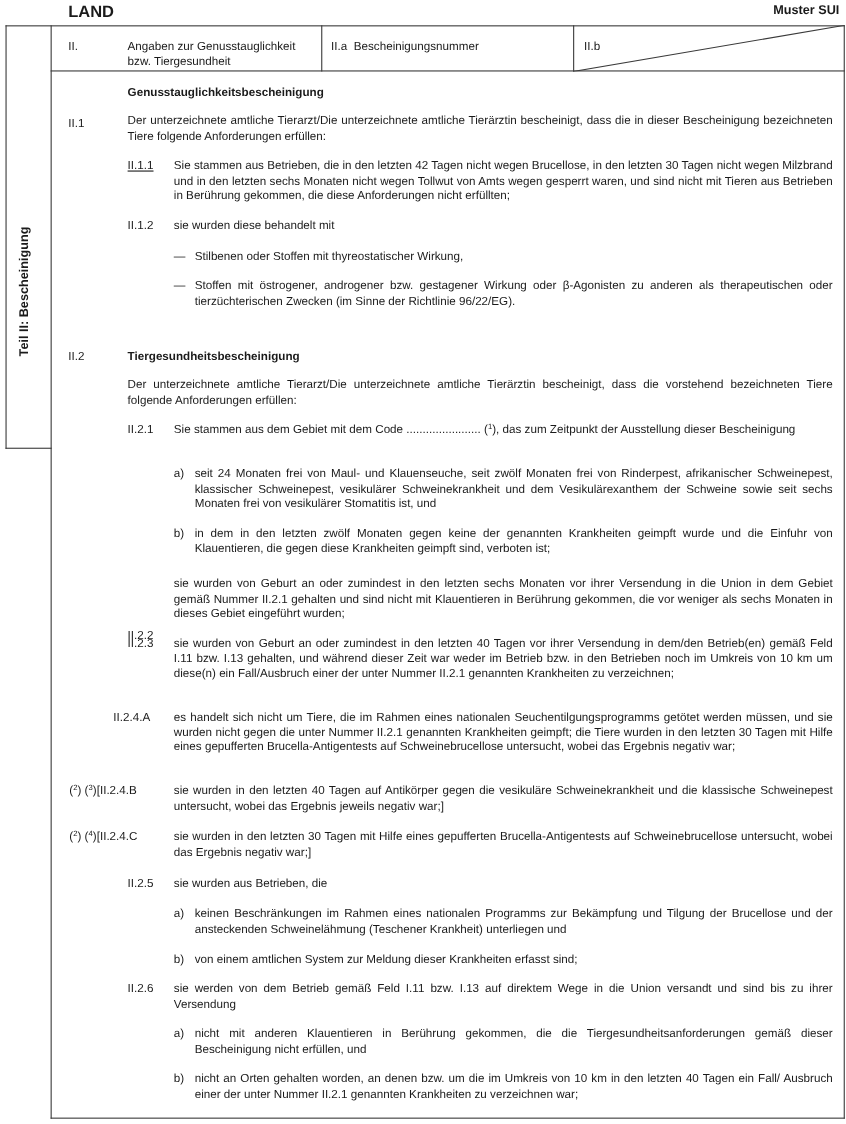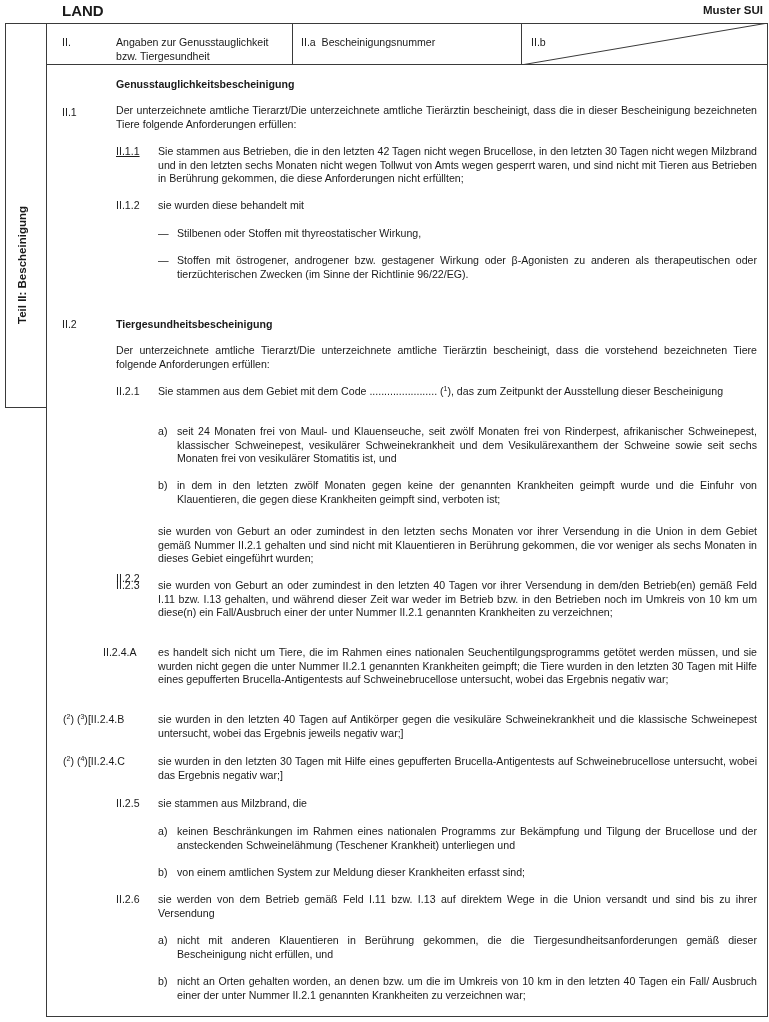--- a/index.html
+++ b/index.html
@@ -93,21 +93,21 @@
 <div class="num" style="left:103px; top:646px;">II.2.4.A</div>
 <div class="par" style="left:158px; top:646px; width:599px;">es handelt sich nicht um Tiere, die im Rahmen eines nationalen Seuchentilgungsprogramms getötet werden müssen, und sie wurden nicht gegen die unter Nummer II.2.1 genannten Krankheiten geimpft; die Tiere wurden in den letzten 30 Tagen mit Hilfe eines gepufferten Brucella-Antigentests auf Schweinebrucellose untersucht, wobei das Ergebnis negativ war;</div>
 
 <div class="num" style="left:63px; top:713px; white-space:nowrap;">(<sup>2</sup>) (<sup>3</sup>)<span>[II.2.4.B</span></div>
 <div class="par" style="left:158px; top:713px; width:599px;">sie wurden in den letzten 40 Tagen auf Antikörper gegen die vesikuläre Schweinekrankheit und die klassische Schweinepest untersucht, wobei das Ergebnis jeweils negativ war;]</div>
 
 <div class="num" style="left:63px; top:755px; white-space:nowrap;">(<sup>2</sup>) (<sup>4</sup>)<span>[II.2.4.C</span></div>
 <div class="par" style="left:158px; top:755px; width:599px;">sie wurden in den letzten 30 Tagen mit Hilfe eines gepufferten Brucella-Antigentests auf Schweinebrucellose untersucht, wobei das Ergebnis negativ war;]</div>
 
 <div class="num" style="left:116px; top:797px;">II.2.5</div>
-<div class="par" style="left:158px; top:797px; width:599px;">sie stammen aus Milzbrand, die</div>
+<div class="par" style="left:158px; top:797px; width:599px;">sie wurden aus Betrieben, die</div>
 
 <div class="num" style="left:158px; top:825px;">a)</div>
 <div class="par" style="left:177px; top:825px; width:580px;">keinen Beschränkungen im Rahmen eines nationalen Programms zur Bekämpfung und Tilgung der Brucellose und der ansteckenden Schweinelähmung (Teschener Krankheit) unterliegen und</div>
 <div class="num" style="left:158px; top:866px;">b)</div>
 <div class="par" style="left:177px; top:866px; width:580px;">von einem amtlichen System zur Meldung dieser Krankheiten erfasst sind;</div>
 
 <div class="num" style="left:116px; top:893px;">II.2.6</div>
 <div class="par" style="left:158px; top:893px; width:599px;">sie werden von dem Betrieb gemäß Feld I.11 bzw. I.13 auf direktem Wege in die Union versandt und sind bis zu ihrer Versendung</div>
 
 <div class="num" style="left:158px; top:934px;">a)</div>

